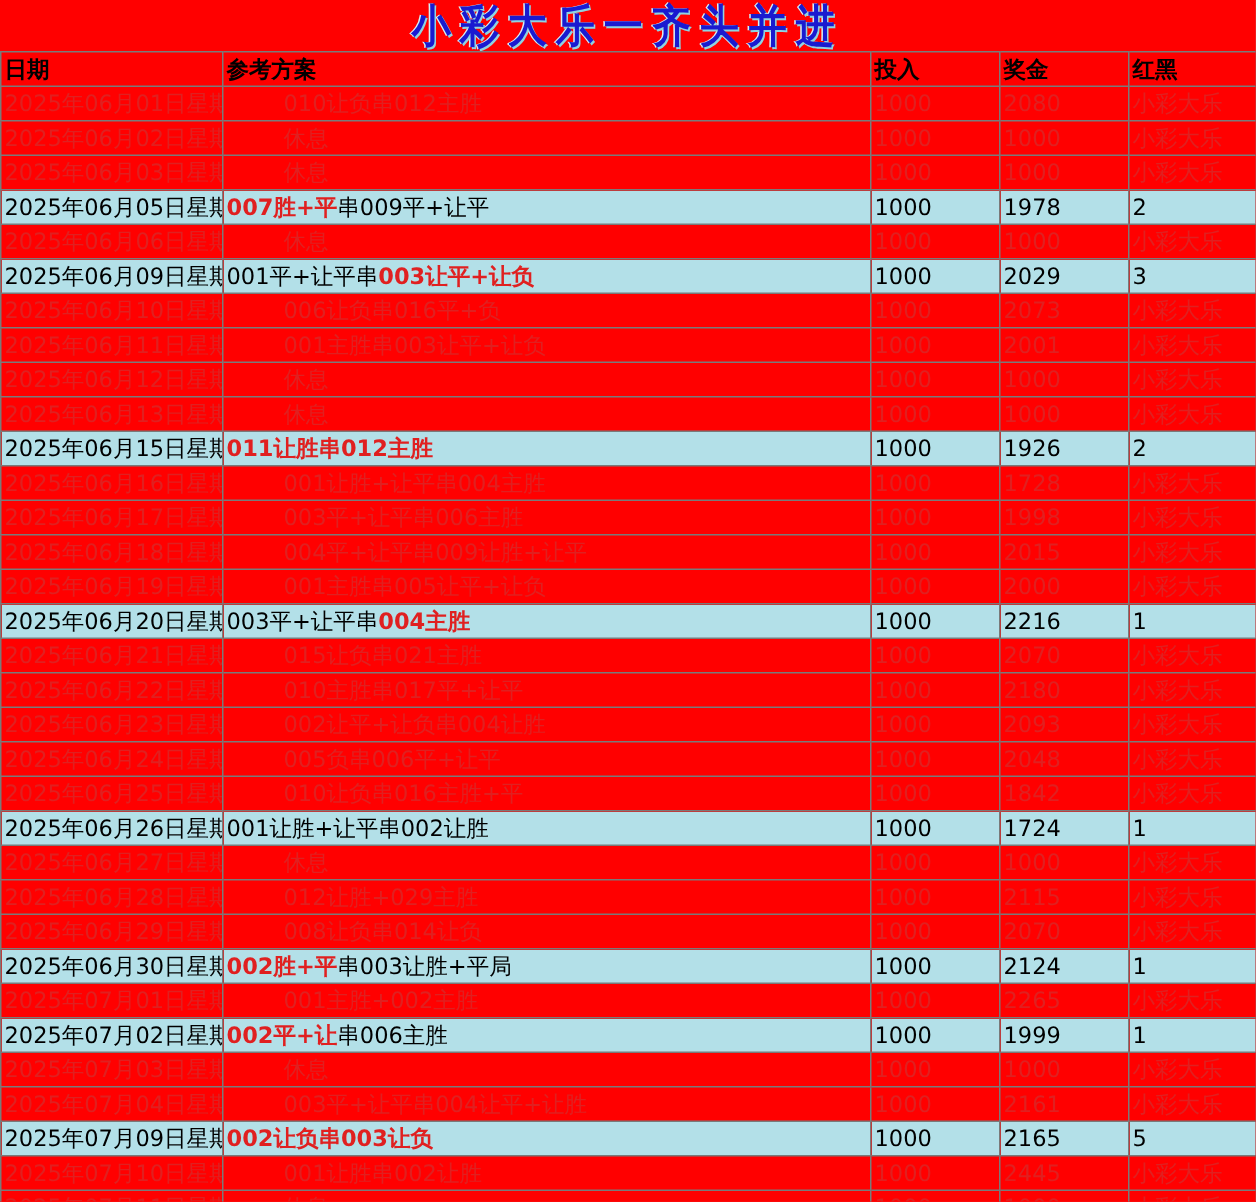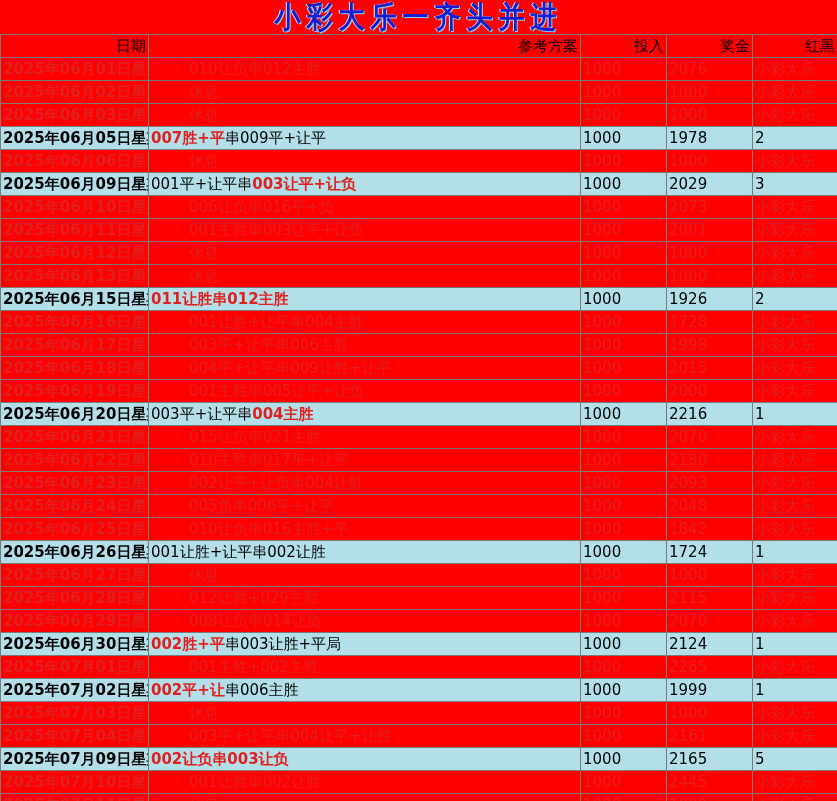--- a/index.html
+++ b/index.html
@@ -49,36 +49,35 @@
     line-height: 1.0;
     padding: 1px 2px;
     height: 20px;
     overflow: hidden;
     white-space: nowrap;
     font-family: "DejaVu Sans", "Liberation Sans", sans-serif;
   }
   thead th {
     background: #ff0000;
     color: #000000;
-    font-weight: normal;
+    font-weight: bold;
     font-size: 16px;
-    text-align: right;
+    text-align: left;
     height: 22px;
   }
   
   .c-date   { width: 148px; }
   .c-plan   { width: 432px; }
   .c-in     { width: 86px; }
   .c-prize  { width: 86px; }
   .c-hb     { width: 85px; }
 
   td.date {
     text-align: right;
     padding-left: 3px;
-    font-weight: bold;
   }
   td.plan { text-align: left; padding-left: 3px; }
   td.num  { text-align: left; padding-left: 3px; }
   td.hb   { text-align: left; padding-left: 3px; }
 
   
   tr.win td {
     background: #b3e0e8;
     color: #000000;
   }
@@ -128,21 +127,21 @@
     <tbody id="tbody">
         <tr class="loss">
           <td class="date">
             <div class="date-cell-inner">
               <span>2025年06月01日</span>
               <span class="date-week">星期日</span>
             </div>
           </td>
           <td class="plan"><span class="bk">010让负串012主胜</span></td>
           <td class="num">1000</td>
-          <td class="num">2076</td>
+          <td class="num">2080</td>
           <td class="hb">小彩大乐</td>
         </tr>
         <tr class="loss">
           <td class="date">
             <div class="date-cell-inner">
               <span>2025年06月02日</span>
               <span class="date-week">星期一</span>
             </div>
           </td>
           <td class="plan"><span class="bk">休息</span></td>

